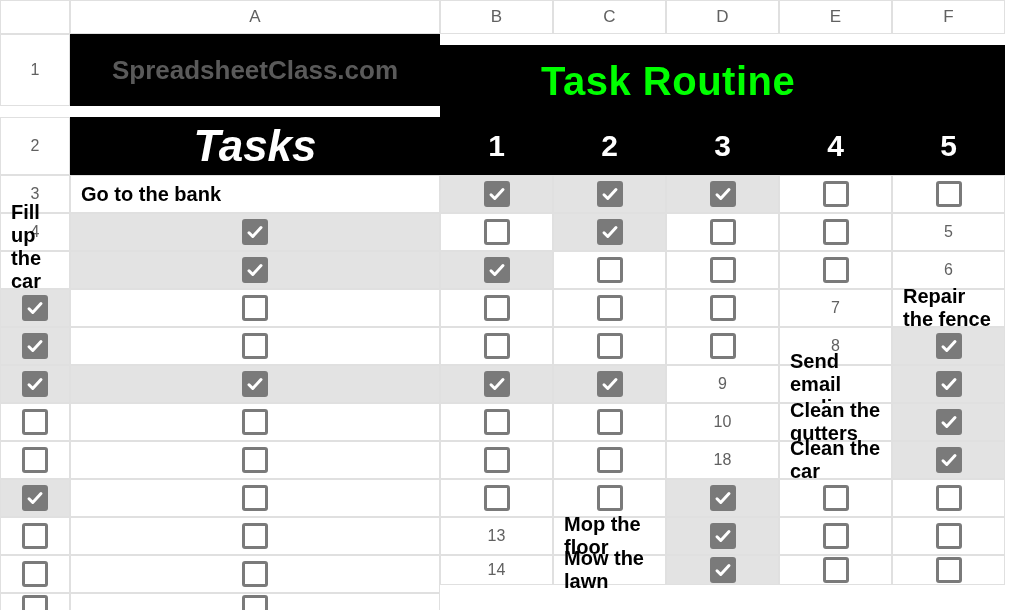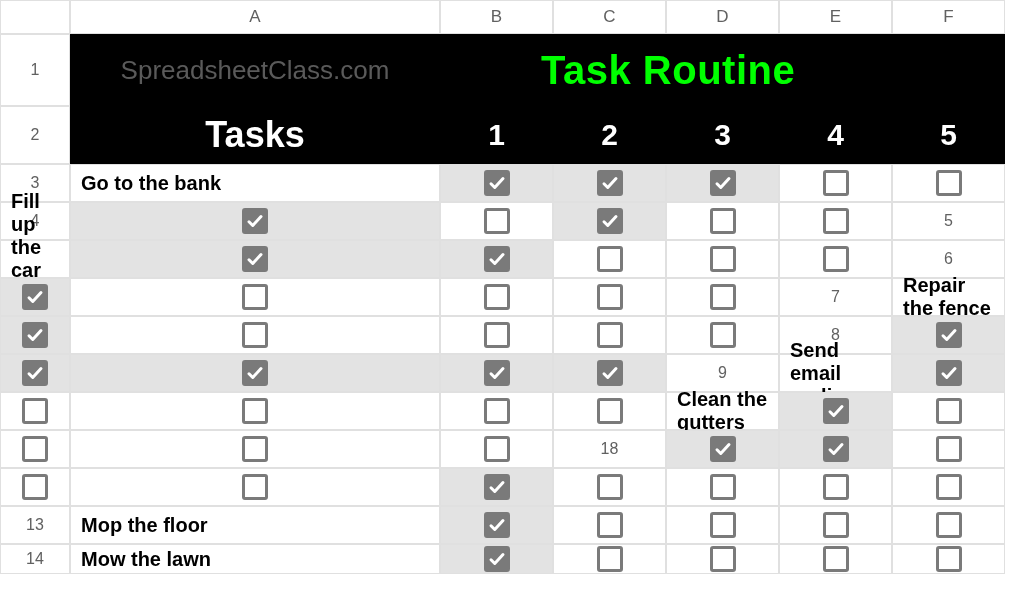--- a/index.html
+++ b/index.html
@@ -39,38 +39,40 @@
   .r1 { height: 72px; }
   .r2 { height: 58px; }
   .rN { height: 38px; }
   .r14 { height: 30px; }
 
   
   .black { background: #000; color: #fff; border: 1px solid #000; }
   .title-left {
     color: #5a5a5a;
     font-size: 26px;
-    font-weight: 400;
+    font-weight: 700;
     justify-content: center;
   }
   .title-right {
     color: #00ff00;
     font-size: 40px;
     font-weight: 700;
     letter-spacing: 0.5px;
   }
   .merged-title-right {
     grid-column: 3 / 8;
     justify-content: flex-start;
     padding-left: 100px;
+    margin-top: 11px;
   }
   .hdr-tasks {
     justify-content: center;
-    font-size: 36px;
+    font-size: 44px;
     font-weight: 700;
+    font-style: italic;
   }
   .hdr-num {
     justify-content: center;
     font-size: 30px;
     font-weight: 700;
   }
   .task-label {
     font-weight: 700;
     font-size: 20px;
     color: #000;
@@ -285,20 +287,21 @@
     </div>
     <div class="cell rN checkcell">
       <div class="checkbox"></div>
     </div>
     <div class="cell rN checkcell">
       <div class="checkbox"></div>
     </div>
     <div class="cell rN checkcell">
       <div class="checkbox"></div>
     </div>
+    <div class="rowhdr rN">10</div>
     <div class="cell rN task-label">Clean the gutters</div>
     <div class="cell rN checkcell shaded">
       <div class="checkbox checked">
         <svg viewBox="0 0 24 24">
           <polyline points="4,13 9,18 20,6" fill="none" stroke="#fff" stroke-width="4" stroke-linecap="round" stroke-linejoin="round"></polyline>
         </svg>
       </div>
     </div>
     <div class="cell rN checkcell">
       <div class="checkbox"></div>
@@ -306,20 +309,21 @@
     <div class="cell rN checkcell">
       <div class="checkbox"></div>
     </div>
     <div class="cell rN checkcell">
       <div class="checkbox"></div>
     </div>
     <div class="cell rN checkcell">
       <div class="checkbox"></div>
     </div>
     <div class="rowhdr rN">18</div>
+    <div class="cell rN task-label">Clean the car</div>
     <div class="cell rN checkcell shaded">
       <div class="checkbox checked">
         <svg viewBox="0 0 24 24">
           <polyline points="4,13 9,18 20,6" fill="none" stroke="#fff" stroke-width="4" stroke-linecap="round" stroke-linejoin="round"></polyline>
         </svg>
       </div>
     </div>
     <div class="cell rN checkcell shaded">
       <div class="checkbox checked">
         <svg viewBox="0 0 24 24">

